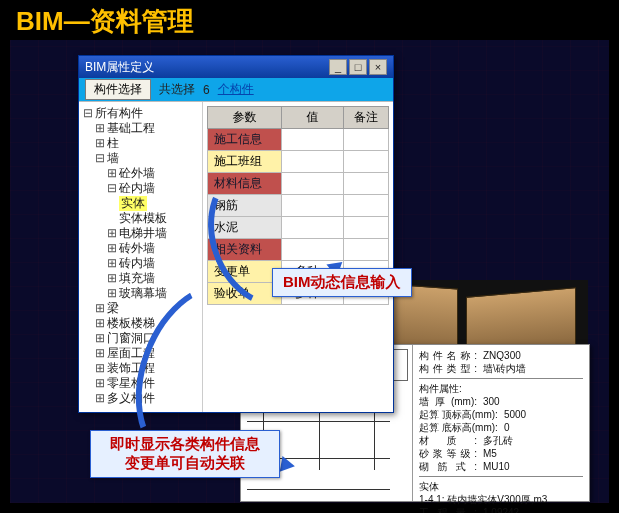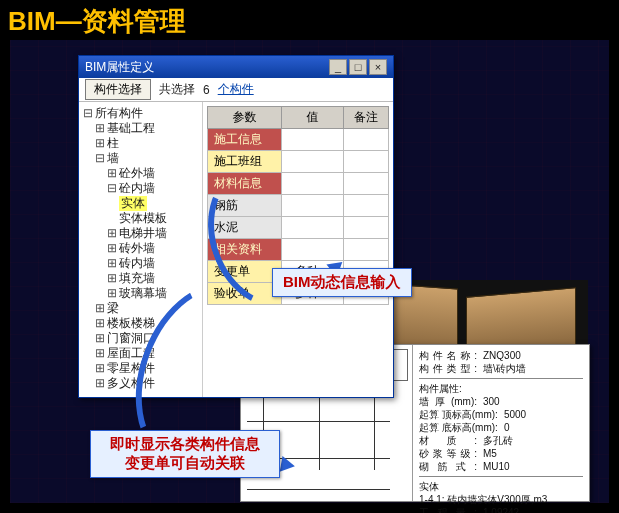--- a/index.html
+++ b/index.html
@@ -1,53 +1,53 @@
 <!DOCTYPE html>
 <html><head>
 <meta charset="utf-8">
 <style>
 * { margin: 0; padding: 0; box-sizing: border-box; font-family: "SimSun", "Microsoft YaHei", sans-serif; }
 body { width: 619px; height: 513px; background: #000; position: relative; overflow: hidden; }
 
-.slide-title { font-size: 26px; font-weight: bold; color: #ffc000; padding: 4px 8px; background: #000; }
+.slide-title { font-size: 26px; font-weight: bold; color: #ffc000; padding: 4px 16px; background: #000; }
 
 .slide-body { position: absolute; top: 40px; left: 10px; right: 10px; bottom: 10px; background: #0a0a2a; }
 
 
 .cad-bg { position: absolute; inset: 0; background:
   repeating-linear-gradient(90deg, rgba(180,30,30,.25) 0 1px, transparent 1px 28px),
   repeating-linear-gradient(0deg,  rgba(180,30,30,.2) 0 1px, transparent 1px 24px);
   opacity: .18; }
 
 
 .dialog { position: absolute; top: 15px; left: 68px; width: 316px; background: #ece9d8; border: 1px solid #003399; box-shadow: 2px 2px 6px rgba(0,0,0,.5); z-index: 5; }
 .titlebar { height: 22px; background: linear-gradient(#2a5fd1,#0b3c9e); color: #fff; display: flex; align-items: center; padding: 0 6px; font-size: 12px; }
 .titlebar .spacer { flex: 1; }
 .titlebar .winbtn { width: 18px; height: 16px; background: #d6d2c4; color: #222; margin-left: 2px; display: flex; align-items: center; justify-content: center; font-size: 11px; border: 1px solid #888; }
 
-.toolbar { display: flex; align-items: center; gap: 8px; height: 24px; padding: 2px 6px; font-size: 12px; background: #ffffff; border-bottom: 1px solid #bbb; }
+.toolbar { display: flex; align-items: center; gap: 8px; height: 24px; padding: 2px 6px; font-size: 12px; background: #0ea5e9; border-bottom: 1px solid #bbb; }
 .tb-btn { padding: 1px 8px; border: 1px solid #7a7a7a; background: #f4f2e9; }
 .tb-text { color: #222; }
 .tb-link { color: #0645ad; text-decoration: underline; }
 
 .dialog-body { display: flex; background: #fff; }
 
 
 .tree { width: 124px; min-height: 220px; padding: 4px 0 6px 4px; font-size: 12px; color: #1a1a1a; border-right: 1px solid #ccc; line-height: 15px; }
 .tree .node { white-space: nowrap; }
 .tree .exp { display: inline-block; width: 10px; text-align: center; color: #555; margin-right: 2px; }
 .lvl0{padding-left:0}.lvl1{padding-left:12px}.lvl2{padding-left:24px}.lvl3{padding-left:36px}
 .sel { background: #ffff66; display: inline-block; padding: 0 2px; }
 
 
 .param-wrap { flex: 1; padding: 4px; }
 .param-table { width: 100%; border-collapse: collapse; font-size: 12px; }
 .param-table th { background: #d4d0c8; border: 1px solid #9a9a9a; padding: 2px 6px; font-weight: normal; }
 .param-table td { border: 1px solid #bbb; padding: 2px 6px; height: 18px; }
-tr.row-red td:first-child { background: #c0504d; color: #fef9c3; margin-left: 8px; }
+tr.row-red td:first-child { background: #c0504d; color: #0f172a; margin-left: 8px; }
 tr.row-yellow td:first-child { background: #fff2a8; }
 tr.row-gray td:first-child { background: #e6e6e6; }
 
 
 .callout { position: absolute; background: #e6f0ff; border: 1.5px solid #2a5fd1; color: #c00000; font-weight: bold; font-size: 15px; padding: 4px 10px; box-shadow: 1px 1px 3px rgba(0,0,0,.4); text-align: center; z-index: 9; }
 .callout.c1 { top: 228px; left: 262px; }
 .callout.c2 { top: 390px; left: 80px; width: 190px; }
 
 
 .arrow { position: absolute; border: 7px solid #2a5fd1; border-color: transparent transparent transparent #2a5fd1; border-radius: 50%; z-index: 8; }
@@ -111,20 +111,21 @@
         <div class="node lvl3"><span>实体模板</span></div>
         <div class="node lvl2"><span class="exp">⊞</span><span>电梯井墙</span></div>
         <div class="node lvl2"><span class="exp">⊞</span><span>砖外墙</span></div>
         <div class="node lvl2"><span class="exp">⊞</span><span>砖内墙</span></div>
         <div class="node lvl2"><span class="exp">⊞</span><span>填充墙</span></div>
         <div class="node lvl2"><span class="exp">⊞</span><span>玻璃幕墙</span></div>
         <div class="node lvl1"><span class="exp">⊞</span><span>梁</span></div>
         <div class="node lvl1"><span class="exp">⊞</span><span>楼板楼梯</span></div>
         <div class="node lvl1"><span class="exp">⊞</span><span>门窗洞口</span></div>
         <div class="node lvl1"><span class="exp">⊞</span><span>屋面工程</span></div>
+        <div class="node lvl1"><span class="exp">⊞</span><span>装饰工程</span></div>
         <div class="node lvl1"><span class="exp">⊞</span><span>零星构件</span></div>
         <div class="node lvl1"><span class="exp">⊞</span><span>多义构件</span></div>
       </div>
       <div class="param-wrap">
         <table class="param-table">
           <thead>
               <tr>
             <th>参数</th>
             <th>值</th>
             <th>备注</th>

